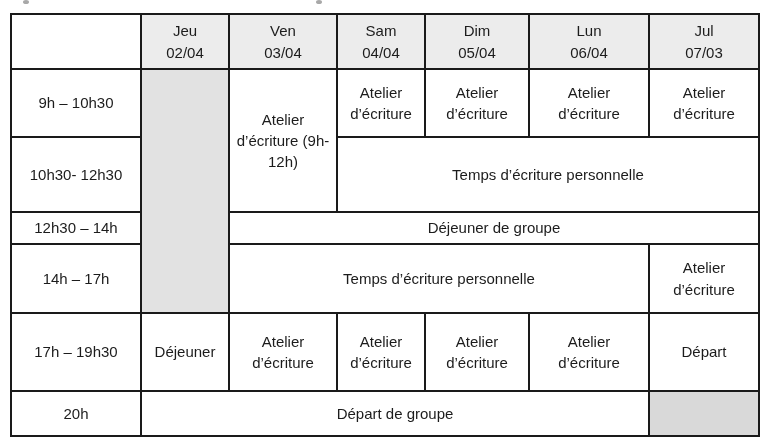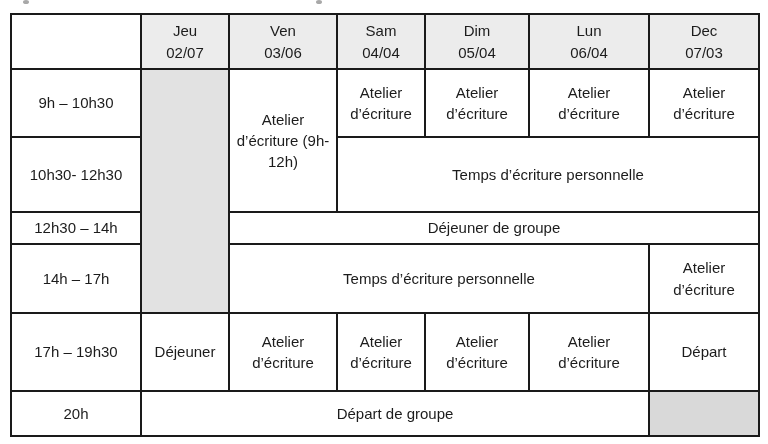--- a/index.html
+++ b/index.html
@@ -56,40 +56,40 @@
         <col style="width:104px">
         <col style="width:120px">
       <col style="width:110px">
     </colgroup>
 
     <tbody>
         <tr style="height:55px">
       <td></td>
       <td class="fill-head">
         <span class="day-line">Jeu</span>
-        <span class="day-line">02/07</span>
+        <span class="day-line">02/04</span>
       </td>
       <td class="fill-head">
         <span class="day-line">Ven</span>
-        <span class="day-line">03/06</span>
+        <span class="day-line">03/04</span>
       </td>
       <td class="fill-head">
         <span class="day-line">Sam</span>
         <span class="day-line">04/04</span>
       </td>
       <td class="fill-head">
         <span class="day-line">Dim</span>
         <span class="day-line">05/04</span>
       </td>
       <td class="fill-head">
         <span class="day-line">Lun</span>
         <span class="day-line">06/04</span>
       </td>
       <td class="fill-head">
-        <span class="day-line">Dec</span>
+        <span class="day-line">Jul</span>
         <span class="day-line">07/03</span>
       </td>
     </tr>
 
     <tr style="height:68px">
       <td class="va-top">9h – 10h30</td>
       <td class="fill-block" rowspan="4"></td>
       <td class="va-top" rowspan="2">Atelier d’écriture (9h-12h)</td>
       <td class="va-top">Atelier d’écriture</td>
       <td class="va-top">Atelier d’écriture</td>

